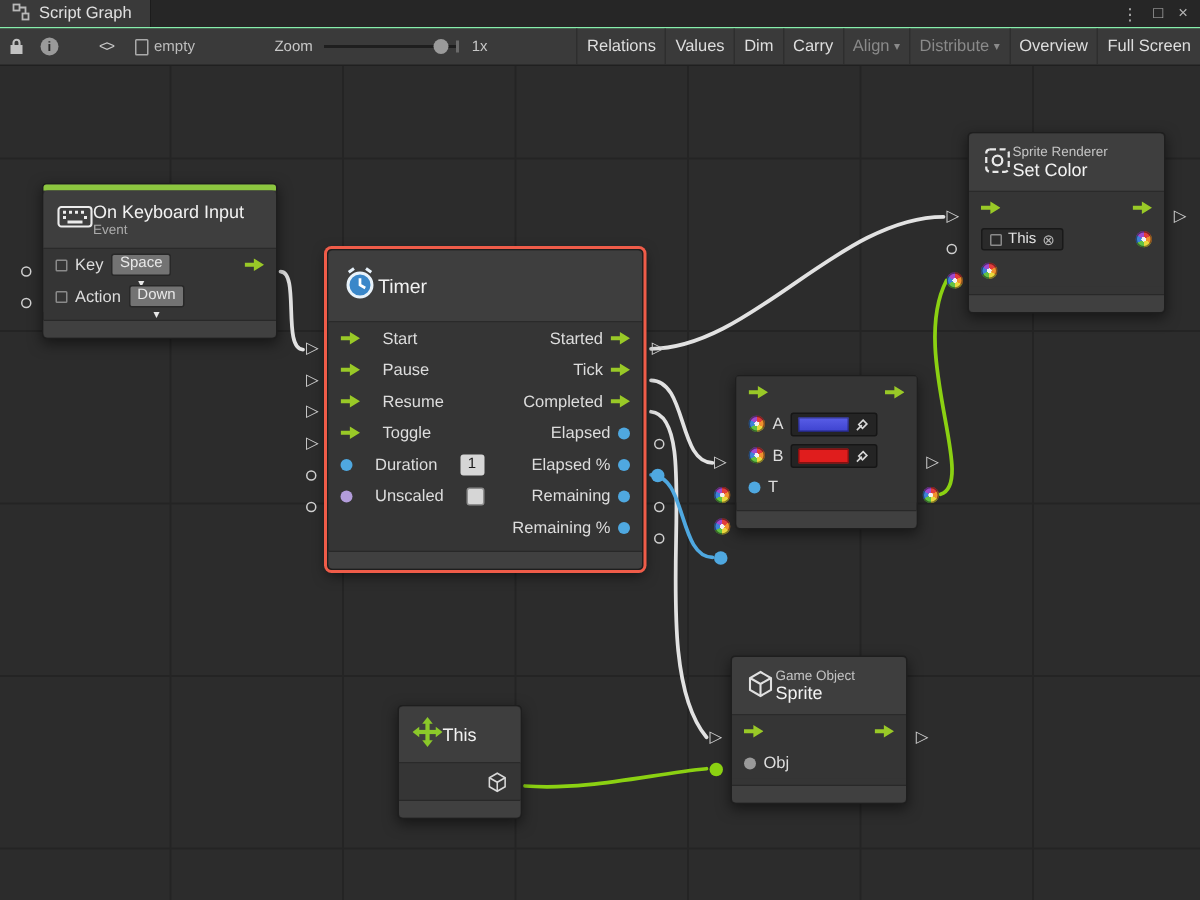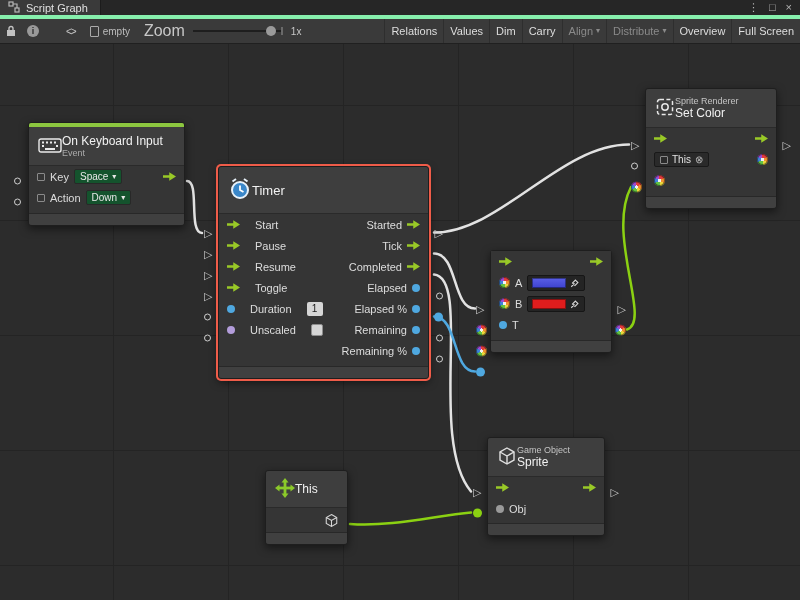--- a/index.html
+++ b/index.html
@@ -1,32 +1,32 @@
 <!DOCTYPE html>
 <html><head>
 <meta charset="utf-8">
 <style>
   * { box-sizing: border-box; margin: 0; padding: 0; }
   html,body { width:800px; height:600px; overflow:hidden; }
   body { font-family:"Liberation Sans", sans-serif; background:#2c2c2c; color:#ddd; }
 
   
-  .titlebar { height:19px; background:#262626; display:flex; align-items:center; border-bottom:4px solid #86efac; }
+  .titlebar { height:19px; background:#262626; display:flex; align-items:center; border-bottom:1px solid #86efac; }
   .tab { height:100%; background:#3a3a3a; display:flex; align-items:center; gap:6px; padding:0 12px 0 8px; font-size:11px; color:#e0e0e0; border-right:1px solid #1c1c1c; }
   .win-controls { margin-left:auto; display:flex; gap:10px; padding-right:8px; color:#b5b5b5; font-size:11px; }
   .win-controls span { cursor:default; }
 
   
   .toolbar { height:25px; background:#3a3a3a; border-bottom:1px solid #202020; display:flex; align-items:center; font-size:11px; color:#d6d6d6; }
   .tool-icon { display:flex; align-items:center; justify-content:center; width:22px; height:100%; }
   .info-circle { width:12px; height:12px; border-radius:50%; background:#9a9a9a; color:#2a2a2a; font-size:9px; font-weight:bold; display:flex; align-items:center; justify-content:center; }
   .code-icon { font-size:10px; color:#c8c8c8; letter-spacing:-1px; margin:0 14px 0 22px; }
   .doc-icon { width:9px; height:11px; border:1px solid #aaa; border-radius:1px; margin-right:4px; }
-  .graph-name { color:#bdbdbd; font-size:10px; margin-right:14px; }
-  .zoom-label { font-size:16px; color:#c8c8c8; }
+  .graph-name { color:#bdbdbd; font-size:10px; margin-right:32px; }
+  .zoom-label { font-size:10px; color:#c8c8c8;margin-left:21px; }
   .slider { width:90px; height:2px; background:#1e1e1e; position:relative; margin:0 8px; }
   .slider::after { content:''; position:absolute; right:0; top:-3px; width:2px; height:8px; background:#6a6a6a; }
   .slider-handle { position:absolute; right:7px; top:-4px; width:10px; height:10px; border-radius:50%; background:#9a9a9a; }
   .zoom-value { font-size:10px; color:#c8c8c8; margin-right:8px; }
   .tbtn-group { margin-left:auto; display:flex; height:100%; }
   .tbtn { display:flex; align-items:center; gap:3px; padding:0 6px; border-left:1px solid #2e2e2e; font-size:11px; color:#dedede; white-space:nowrap; }
   .tbtn.disabled { color:#8a8a8a; }
   .caret { font-size:8px; line-height:1; }
 
   
@@ -57,21 +57,21 @@
   .dot.gray { background:#9a9a9a; }
   .mini-icon { width:8px; height:8px; border:1px solid #8a8a8a; border-radius:1px; flex:none; }
 
   .wheel { border-radius:50%; flex:none;
     background: radial-gradient(circle,#f2f2f2 0 1.5px, transparent 1.6px),
       conic-gradient(#e23c3c 0 60deg,#f0902e 60deg 120deg,#ead83c 120deg 180deg,#62c244 180deg 240deg,#3e82d8 240deg 300deg,#a04ad0 300deg 360deg);
     box-shadow: inset 0 0 0 1px rgba(0,0,0,.45); }
   .w22 { width:22px; height:22px; }
   .w11 { width:11px; height:11px; }
 
-  .dd { display:inline-flex; align-items:center; gap:4px; background:#14532d; border:1px solid #282828; border-radius:2px; padding:0 5px; height:15px; font-size:10px; color:#e8e8e8; }
+  .dd { display:inline-flex; align-items:center; gap:4px; background:#737373; border:1px solid #282828; border-radius:2px; padding:0 5px; height:15px; font-size:10px; color:#e8e8e8;flex-direction:column; }
   .numfield { width:16px; height:14px; background:#d6d6d6; color:#1a1a1a; border-radius:2px; font-size:10px; display:flex; align-items:center; justify-content:center; }
   .chk { width:12px; height:12px; background:#d6d6d6; border:1px solid #8e8e8e; border-radius:2px; }
   .objfield { display:inline-flex; align-items:center; gap:4px; background:#2a2a2a; border:1px solid #191919; border-radius:2px; height:15px; padding:0 5px; font-size:10px; color:#e2e2e2; }
   .objx { color:#b5b5b5; font-size:10px; }
   .cfield { display:flex; align-items:center; gap:4px; background:#242424; border:1px solid #161616; border-radius:2px; padding:2px 4px; }
   .swatch { width:34px; height:10px; border-radius:1px; box-shadow:inset 0 0 0 1px rgba(0,0,0,.4); }
   .swatch.a { background:linear-gradient(#5a5fe8,#3d42cf); }
   .swatch.b { background:#e01d1d; }
 
   .ext { position:absolute; transform:translateY(-50%); display:flex; align-items:center; justify-content:center; z-index:3; }

